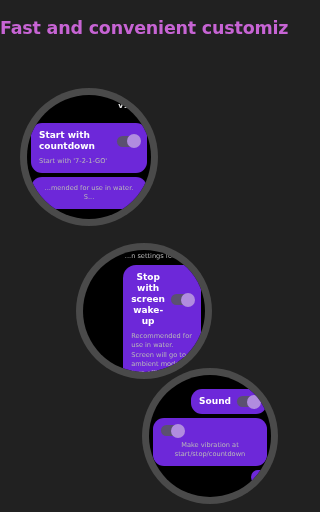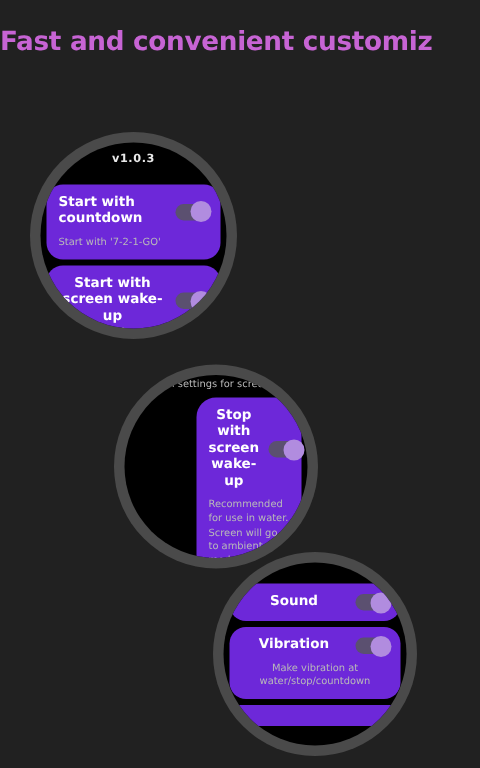--- a/index.html
+++ b/index.html
@@ -39,20 +39,21 @@
   }
   .w1{ left:20px;  top:88px;  width:138px; height:138px; z-index:3;}
   .w2{ left:76px;  top:243px; width:136px; height:136px; z-index:2;}
   .w3{ left:142px; top:368px; width:136px; height:136px; z-index:1;}
 
   
   .content{
     position:absolute; left:0; width:100%;
     display:flex; flex-direction:column; gap:4px;
     padding:0 4px;
+    align-items:flex-end;
   }
 
   .version{
     text-align:center;
     color:#e8e8e8;
     font-size:7.5px;
     font-weight:700;
     letter-spacing:0.4px;
     padding:6px 0 9px;
   }
@@ -133,26 +134,20 @@
           <div class="row">
             <span class="label">Start with countdown</span>
             <span class="toggle">
               <span class="thumb"></span>
             </span>
           </div>
           <div class="sub">Start with '7-2-1-GO'</div>
         </div>
 
         <div class="card">
-          <div class="row">
-            <span class="label center">Start with screen wake-up</span>
-            <span class="toggle">
-              <span class="thumb"></span>
-            </span>
-          </div>
           <div class="frag c">...mended for use in water. S...</div>
 
         </div>
 
       </div>
     </div>
   </div>
 
   <div class="watch w2">
     <div class="screen">
@@ -185,26 +180,25 @@
           <div class="row">
             <span class="label center">Sound</span>
             <span class="toggle">
               <span class="thumb"></span>
             </span>
           </div>
         </div>
 
         <div class="card">
           <div class="row">
-            <span class="label center">Vibration</span>
-            <span class="toggle">
-              <span class="thumb"></span>
-            </span>
-          </div>
-          <div class="sub center">Make vibration at water/stop/countdown</div>
+            <span class="toggle">
+              <span class="thumb"></span>
+            </span>
+          </div>
+          <div class="sub center">Make vibration at start/stop/countdown</div>
         </div>
 
         <div class="card">
           
         </div>
 
       </div>
     </div>
   </div>
 

